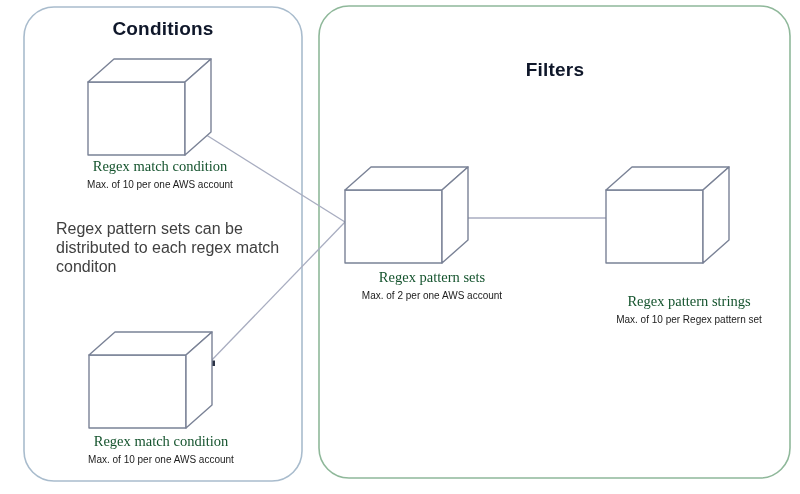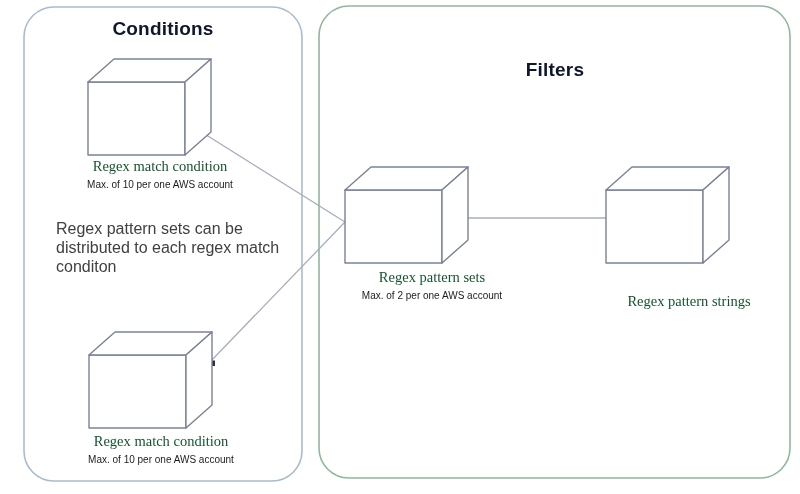--- a/index.html
+++ b/index.html
@@ -173,17 +173,18 @@
     <span class="secondary">Max. of 10 per one AWS account</span>
   </div>
 
   <div class="node-label" id="label-pattern-sets">
     <span class="primary">Regex pattern sets</span>
     <span class="secondary">Max. of 2 per one AWS account</span>
   </div>
 
   <div class="node-label" id="label-pattern-strings">
     <span class="primary">Regex pattern strings</span>
+    <span class="secondary">Max. of 10 per Regex pattern set</span>
   </div>
 
   <div id="annotation-note">Regex pattern sets can be distributed to each regex match conditon</div>
 
 </div>
 
 </body></html>

